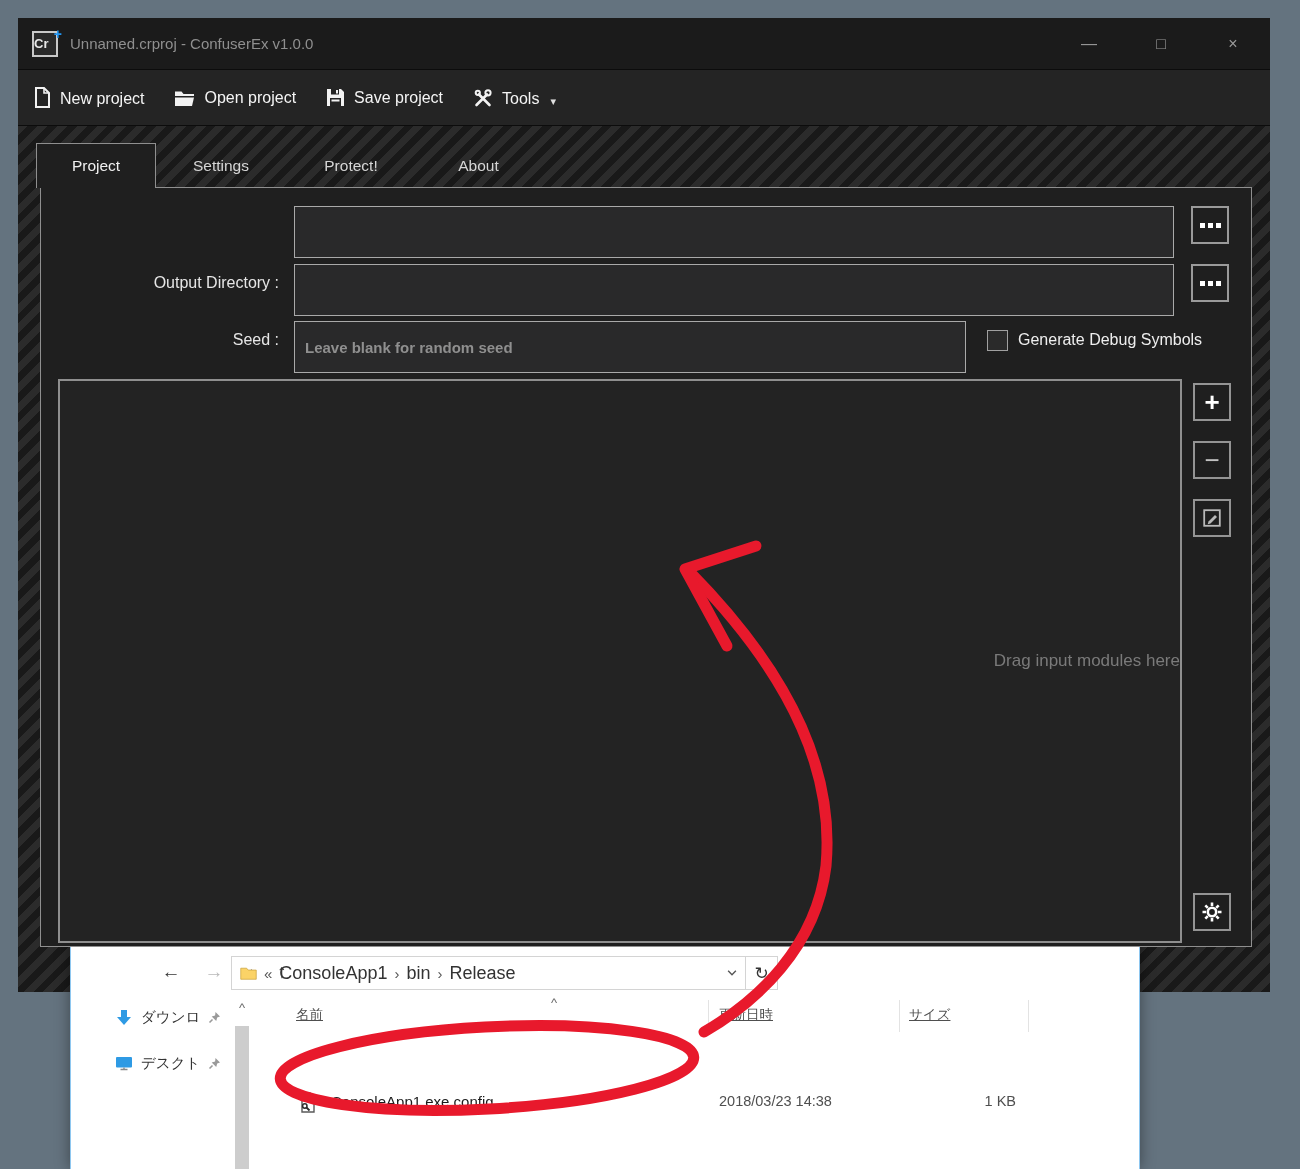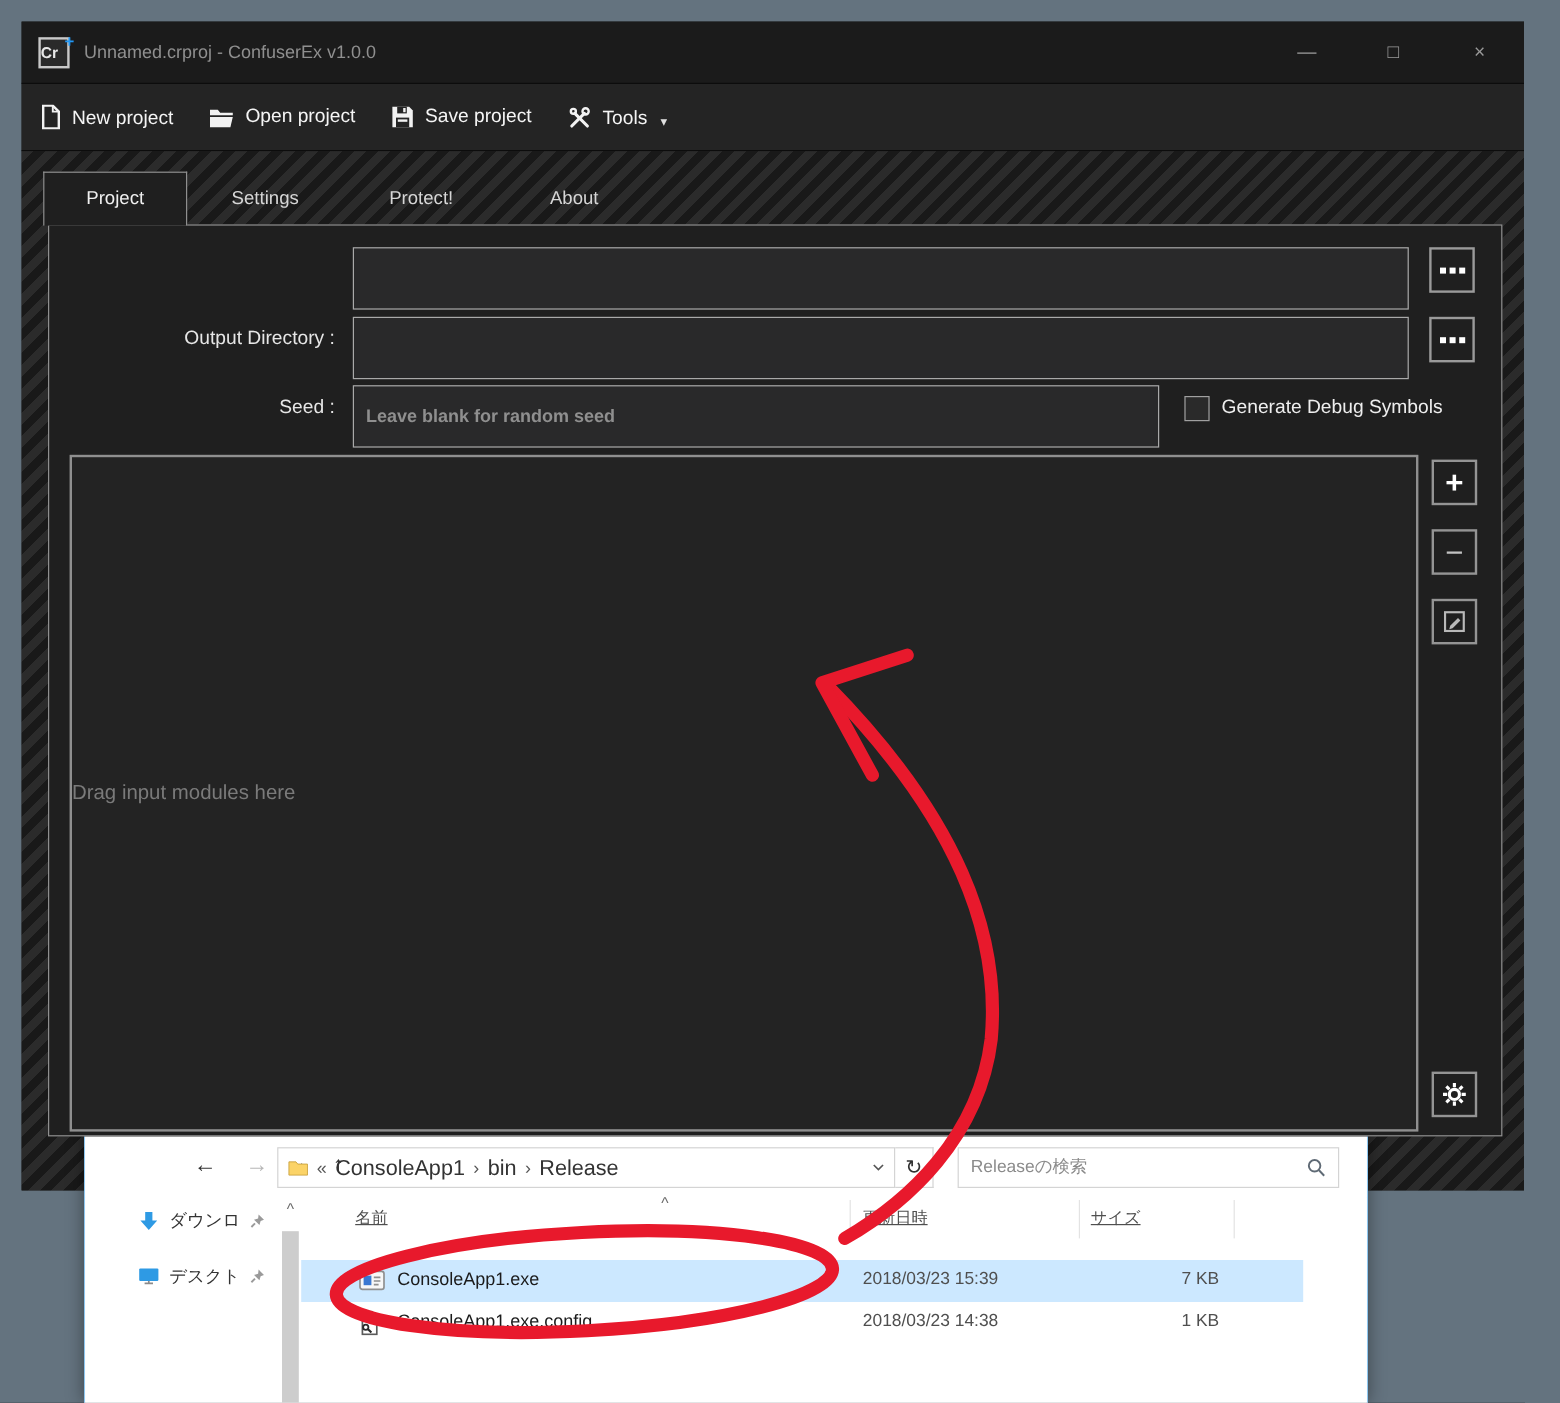--- a/index.html
+++ b/index.html
@@ -31,21 +31,21 @@
   .cx-tab.active { background:#1f1f1f; border:1px solid #8f8f8f; border-bottom:none; color:#f0f0f0; }
   .cx-page { position:absolute; left:22px; top:61px; width:1212px; height:760px; background:#1f1f1f; border:1px solid #8f8f8f; z-index:1; }
   .frm-label { position:absolute; left:0; width:238px; text-align:right; color:#e6e6e6; font-size:16px; line-height:38px; }
   .frm-input { position:absolute; height:52px; background:#29292a; border:1.5px solid #a9a9a9; color:#f97316; font-size:15px; padding:0 10px; font-family:inherit;font-weight:bold; }
   .frm-input::placeholder { color:#8f8f8f; }
   .browse-btn { position:absolute; left:1150px; width:38px; height:38px; background:#1f1f1f; border:2px solid #9a9a9a; display:flex; align-items:center; justify-content:center; gap:3px; cursor:default; }
   .browse-btn i { width:5px; height:5px; background:#fff; display:block; }
   .chk-row { position:absolute; left:946px; top:133px; height:38px; display:flex; align-items:center; gap:10px; }
   .chk-box { width:21px; height:21px; background:#2a2a2a; border:1.5px solid #a0a0a0; display:inline-block; }
   .chk-label { color:#eeeeee; font-size:16px; }
-  .drag-panel { position:absolute; left:17px; top:191px; width:1124px; height:564px; border:2px solid #8f8f8f; background:#232323; display:flex; align-items:center; justify-content:flex-start; }
+  .drag-panel { position:absolute; left:17px; top:191px; width:1124px; height:564px; border:2px solid #8f8f8f; background:#232323; display:flex; align-items:center; justify-content:flex-end; }
   .drag-hint { color:#7a7a7a; font-size:17px; }
   .side-btn { position:absolute; left:1152px; width:38px; height:38px; background:#1f1f1f; border:2px solid #949494; display:flex; align-items:center; justify-content:center; color:#c2c2c2; font-size:26px; line-height:1; cursor:default; }
   .side-btn.add { top:195px; color:#ffffff; font-weight:bold; }
   .side-btn.remove { top:253px; }
   .side-btn.edit { top:311px; }
   .side-btn.gear { top:705px; }
 
   
   #ex-window { position:absolute; left:70px; top:855px; width:1070px; height:314px; background:#ffffff;
     border-top:3px solid #1a6fd4; border-left:1px solid #8ec7f0; border-right:1px solid #8ec7f0;
@@ -282,29 +282,20 @@
       <span class="sep">›</span>
       <span class="crumb">Release</span>
       <span class="addr-chev">
         <svg width="10" height="6" viewBox="0 0 11 7">
             <polyline points="1,1 5.5,5.5 10,1" fill="none" stroke="#555" stroke-width="1.6"></polyline>
           </svg>
       </span>
     </span>
     <span class="refresh-box">↻</span>
 
-    <span class="search-box">
-      <input placeholder="Releaseの検索" style="">
-      <span>
-        <svg width="16" height="16" viewBox="0 0 16 16">
-            <circle cx="6.5" cy="6.5" r="4.8" fill="none" stroke="#5f6a75" stroke-width="1.6"></circle>
-            <path d="M10.2 10.2 L14.5 14.8" stroke="#5f6a75" stroke-width="1.6"></path>
-          </svg>
-      </span>
-    </span>
   </div>
 
   <div class="ex-body">
     <div class="sb-item i0">
       <span>
         <svg width="18" height="17" viewBox="0 0 18 17">
             <path d="M6 1h6v7h4l-7 8-7-8h4z" fill="#2e9ae4"></path>
           </svg>
       </span>
       <span>ダウンロ</span>
@@ -338,32 +329,20 @@
 
     <div class="filelist">
       <span class="fl-sortcaret">^</span>
       <span class="fl-head name">名前</span>
       <span class="fl-vsep" style="left:457px;"></span>
       <span class="fl-head date">更新日時</span>
       <span class="fl-vsep" style="left:648px;"></span>
       <span class="fl-head size">サイズ</span>
       <span class="fl-vsep" style="left:777px;"></span>
 
-      <div class="fl-row r0">
-        <span class="ficon">
-          <svg width="22" height="20" viewBox="0 0 22 20">
-              <rect x="1" y="2.5" width="20" height="15" rx="2" fill="#f7f7f7" stroke="#8f8f8f" stroke-width="1.4"></rect>
-              <rect x="4" y="6" width="6.5" height="8" fill="#3a78d2"></rect>
-              <path d="M12.5 7.5h5.5 M12.5 10.5h5.5 M12.5 13.5h4" stroke="#8f8f8f" stroke-width="1.3" fill="none"></path>
-            </svg>
-        </span>
-        <span class="fname">ConsoleApp1.exe</span>
-        <span class="fdate">2018/03/23 15:39</span>
-        <span class="fsize">7 KB</span>
-      </div>
       <div class="fl-row r1">
         <span class="ficon">
           <svg width="18" height="21" viewBox="0 0 18 21">
               <path d="M3 1h8l4 4v15H3z" fill="#ffffff" stroke="#5a5a5a" stroke-width="1.4"></path>
               <path d="M11 1v4h4" fill="none" stroke="#5a5a5a" stroke-width="1.2"></path>
               <circle cx="5.8" cy="14" r="2.2" fill="none" stroke="#2b2b2b" stroke-width="1.5"></circle>
               <path d="M7.5 15.5 L10.5 18.5" stroke="#2b2b2b" stroke-width="1.8"></path>
             </svg>
         </span>
         <span class="fname">ConsoleApp1.exe.config</span>

